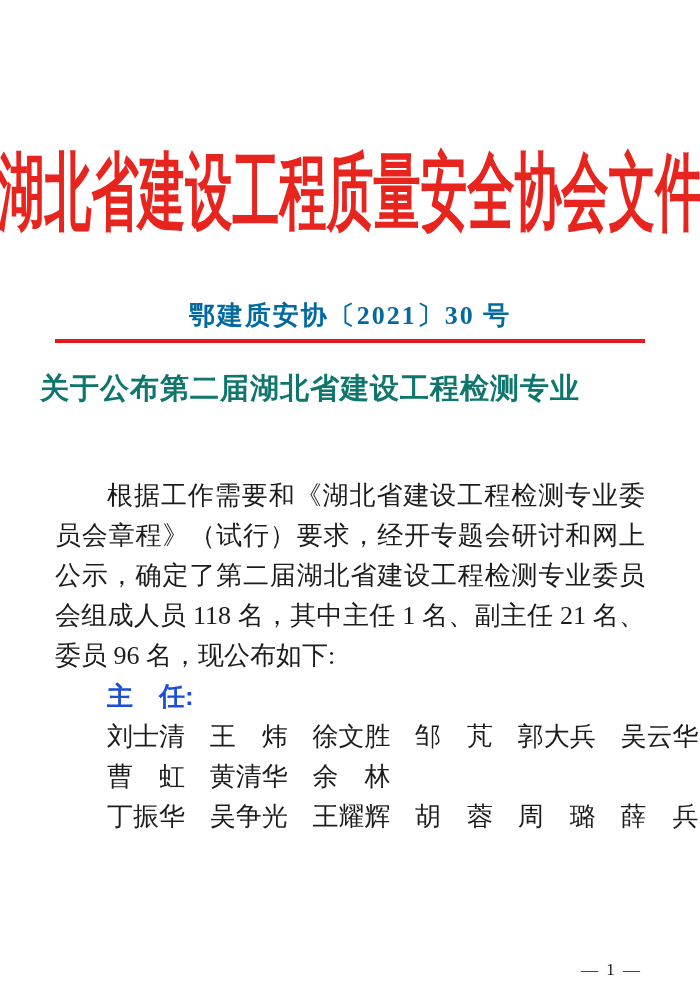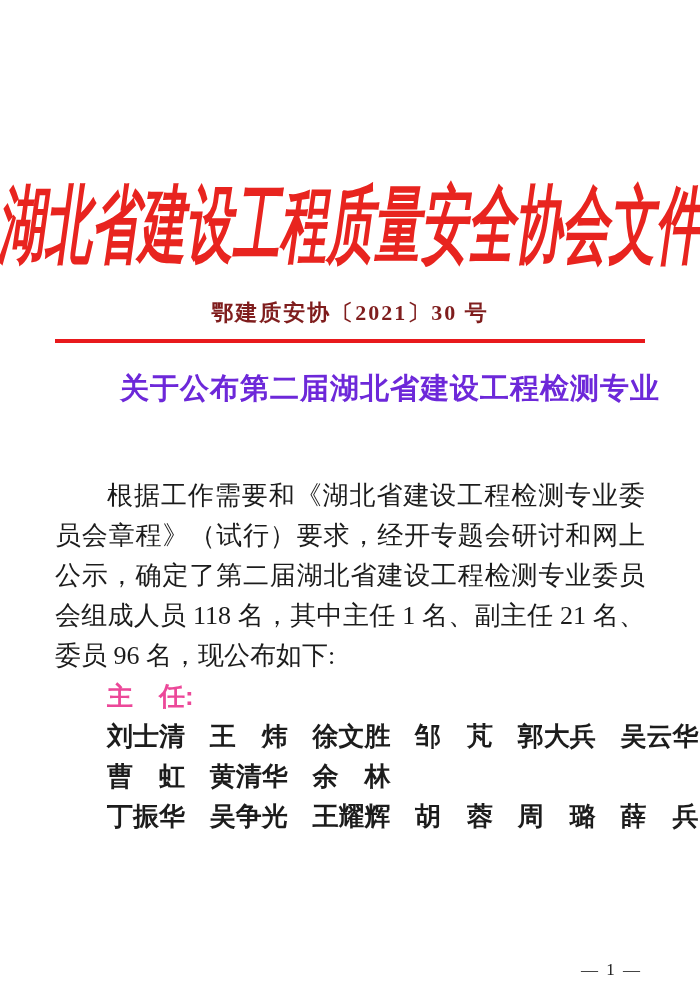--- a/index.html
+++ b/index.html
@@ -13,86 +13,84 @@
   }
   .page {
     position: absolute; inset: 0;
     background: #ffffff;
   }
   
   .masthead {
     position: absolute;
     top: 128px; left: 0; right: 0;
     height: 130px;
-    display: flex; align-items: flex-end; justify-content: center;
+    display: flex; align-items: center; justify-content: center;
     pointer-events: none;
-    font-style: italic;
   }
   .masthead-text {
     font-size: 47px;
     font-weight: bold;
     color: #e8241f;
     white-space: nowrap;
     letter-spacing: 0px;
     transform: scaleY(1.8);
     transform-origin: center center;
     font-family: "Liberation Serif", serif;
   }
   
   .doc-number {
     position: absolute;
     top: 298px; left: 0; right: 0;
     text-align: center;
-    font-size: 22px;
+    font-size: 26px;
     font-weight: bold;
-    color: #7f1d1d;
+    color: #0369a1;
     letter-spacing: 2px;
   }
   
   .red-rule {
     position: absolute;
     top: 339px; left: 55px; right: 55px;
     height: 4px;
     background: #e8191c;
   }
   
   .doc-title {
     position: absolute;
     top: 366px; left: 40px; right: 40px;
-    text-align: right;
+    text-align: left;
     font-size: 29px;
     font-weight: bold;
     line-height: 44px;
-    color: #6d28d9;
+    color: #0f766e;
     letter-spacing: 1px;
   }
   
   .body-block {
     position: absolute;
     top: 476px; left: 55px; right: 55px;
     font-size: 26px;
     line-height: 40px;
     color: #1c1c1c;
   }
   .para {
     text-align: justify;
     text-indent: 2em;
   }
   .line-indent { text-indent: 2em; }
   .label-bold {
     font-family: "Liberation Sans", sans-serif;
     font-weight: bold;
-    color: #ec4899;
+    color: #1d4ed8;
   }
   .name-rows { margin-left: 2em; }
   .name-row {
     display: flex;
     gap: 0.95em;
     white-space: nowrap;
-    font-weight: bold;
   }
   .person-name { display: inline-block; }
   
   .footer-page {
     position: absolute;
     bottom: 20px; right: 58px;
     font-size: 17px;
     color: #222;
     letter-spacing: 2px;
   }

